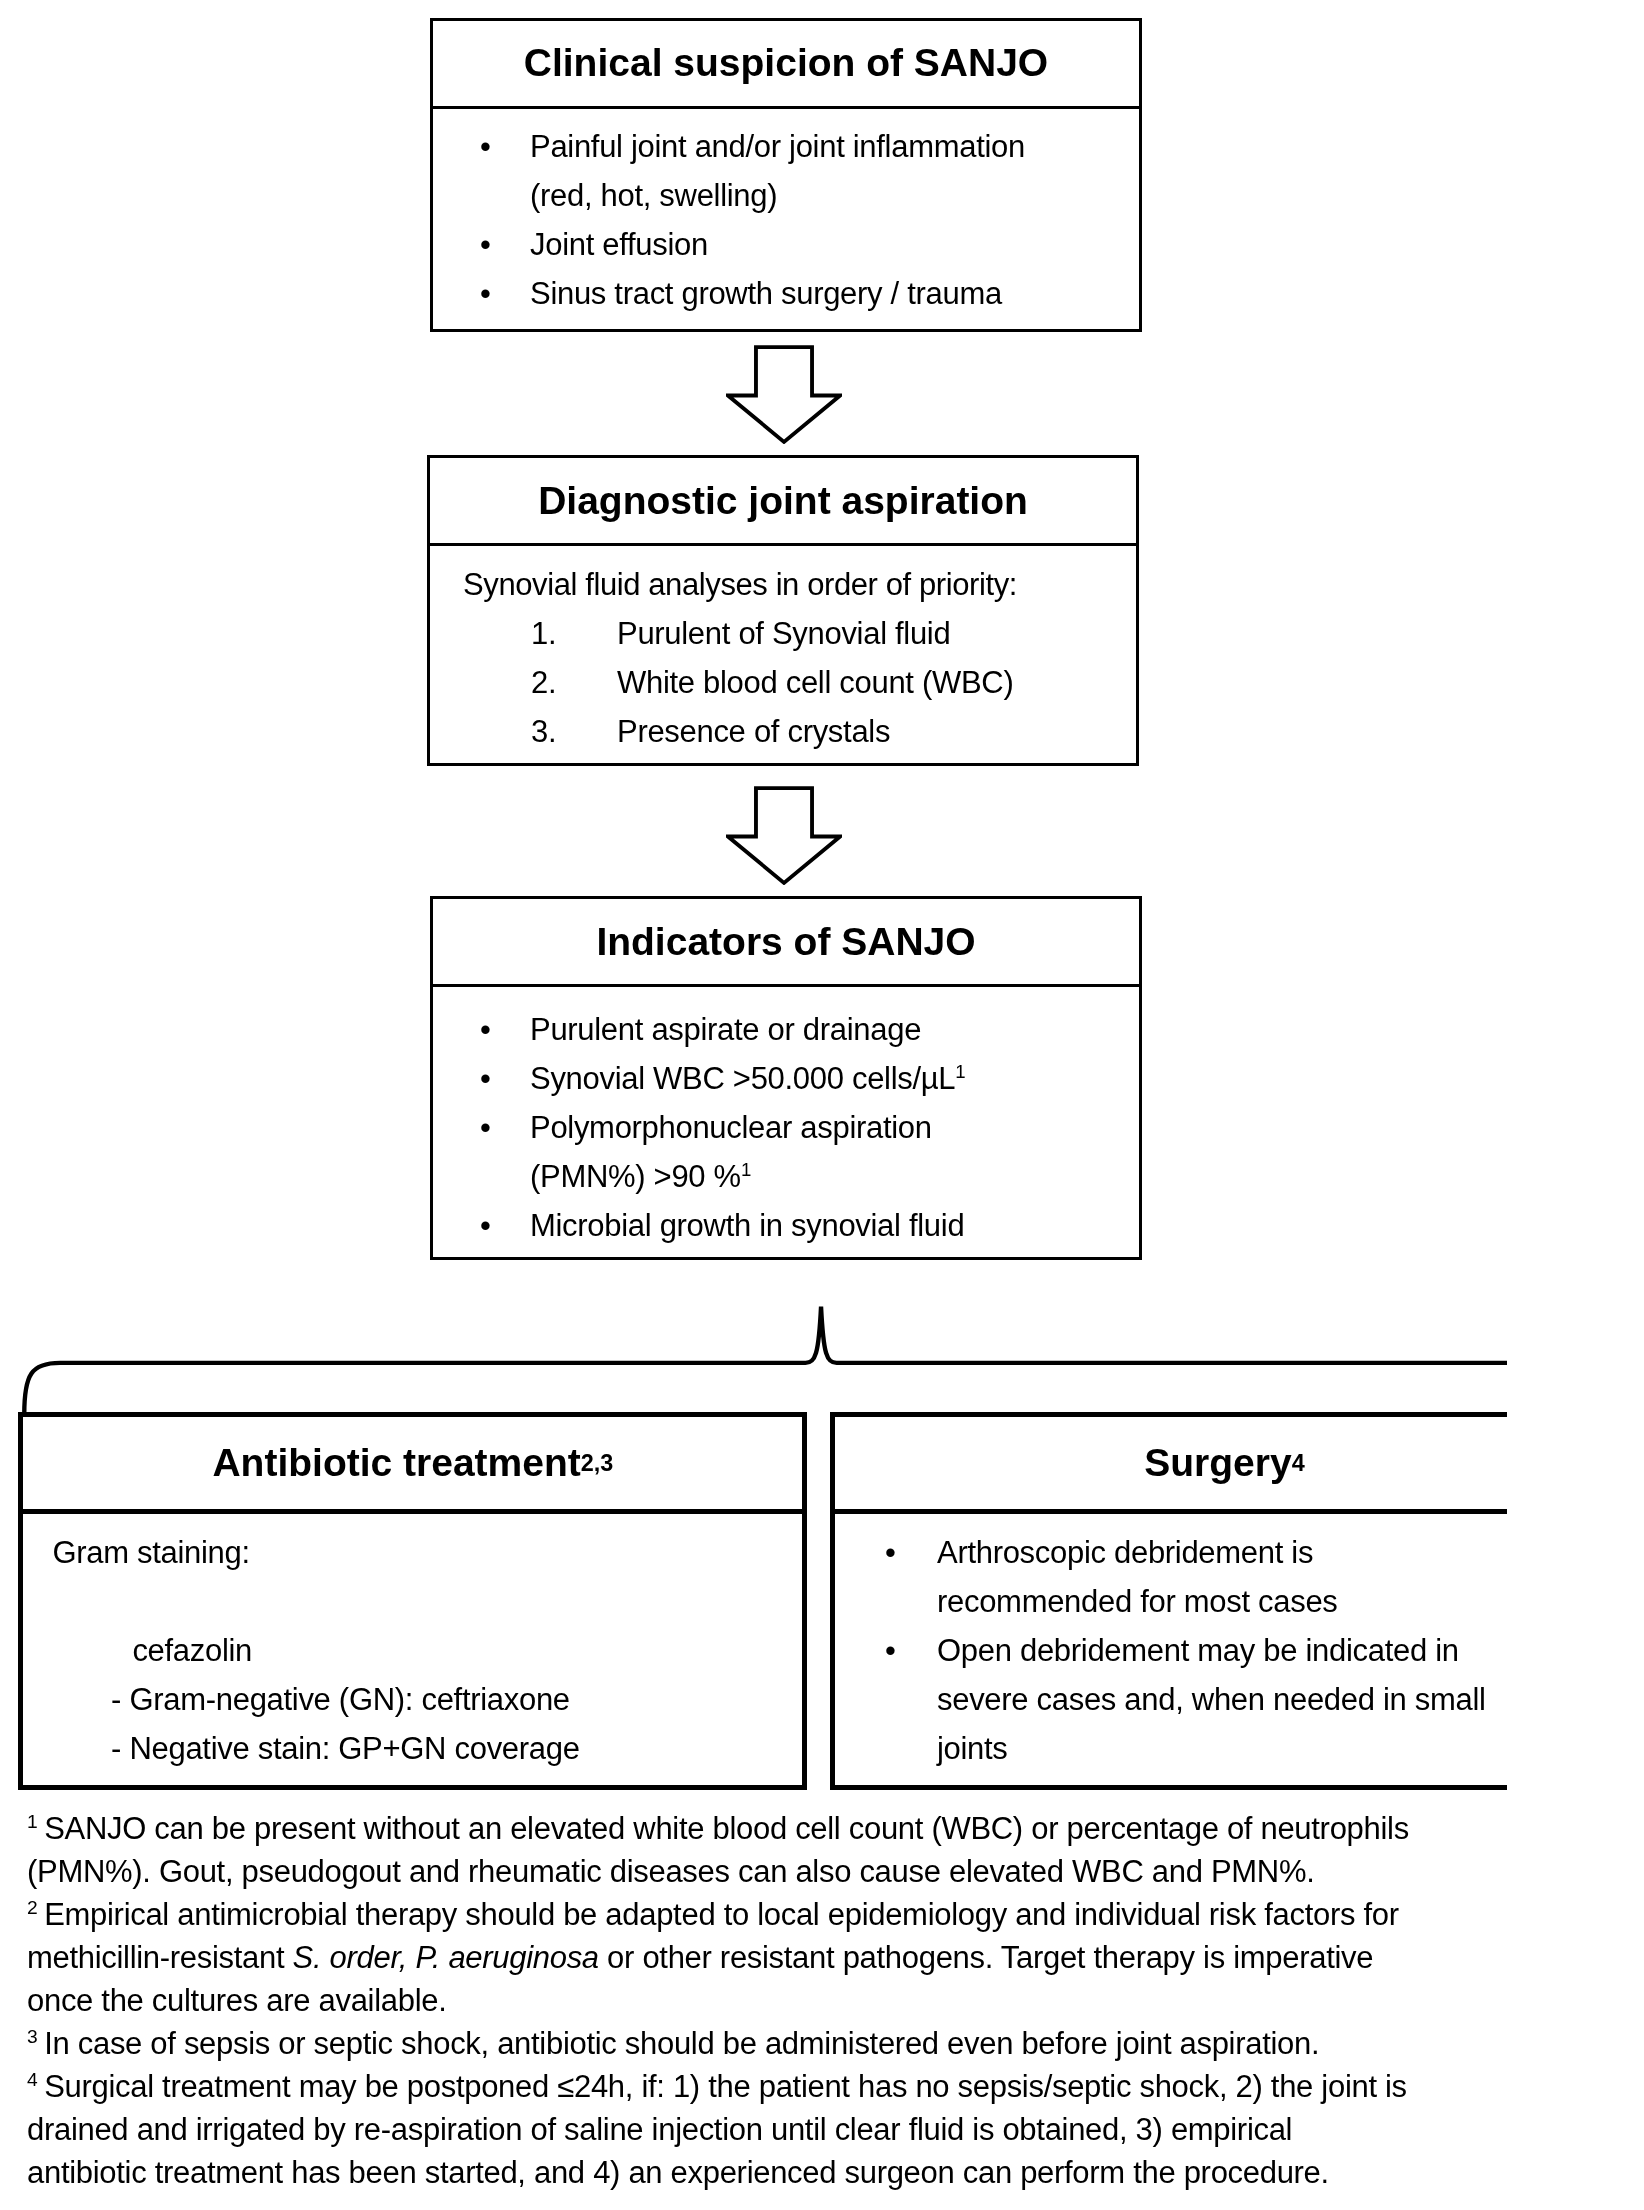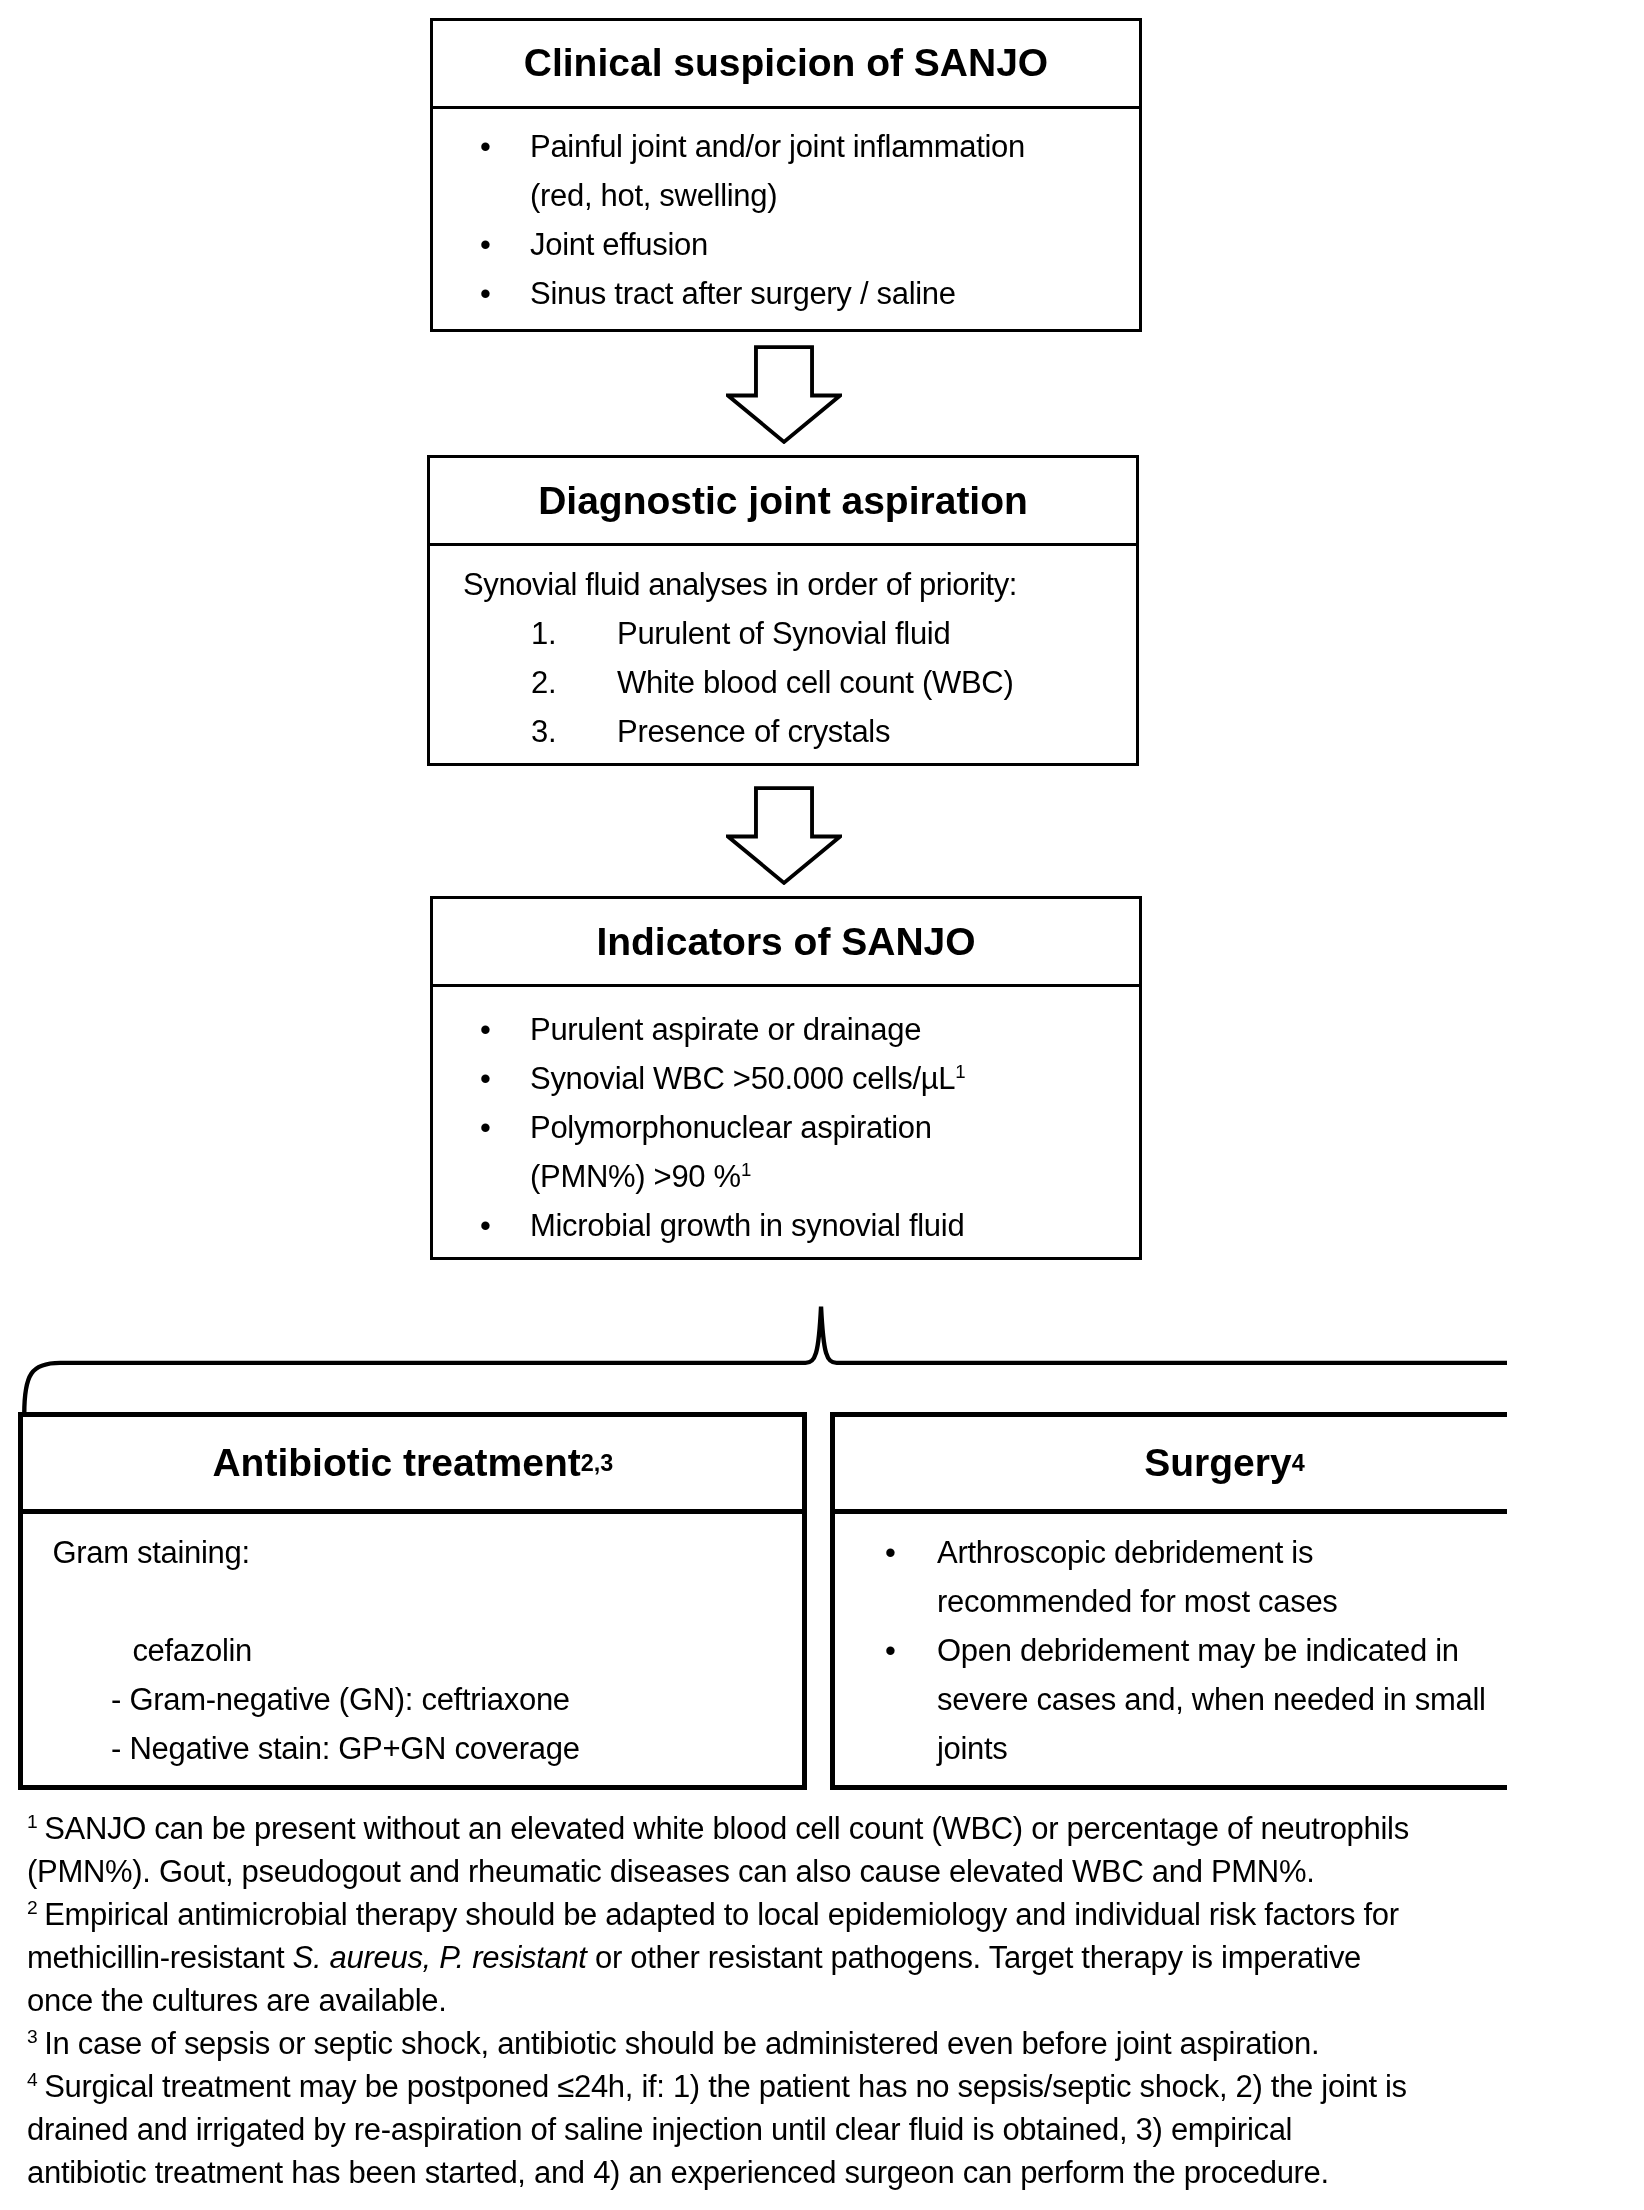--- a/index.html
+++ b/index.html
@@ -39,21 +39,21 @@
 <body>
 
 <div class="canvas">
 
   <section class="fbox" style="left:430px; top:17.5px; width:712px; height:314px;">
     <div class="hd">Clinical suspicion of SANJO</div>
     <div class="bd">
       <div>
           <div class="bullet-item"><span>Painful joint and/or joint inflammation</span><br><span>(red, hot, swelling)</span></div>
           <div class="bullet-item"><span>Joint effusion</span></div>
-          <div class="bullet-item"><span>Sinus tract after surgery / saline</span></div>
+          <div class="bullet-item"><span>Sinus tract growth surgery / trauma</span></div>
         </div>
     </div>
   </section>
 
   <svg class="arrow" style="left:726px; top:345px;" width="116" height="99" viewBox="0 0 120 102">
     <polygon points="31,2 89,2 89,52 118,52 60,100 2,52 31,52" fill="#ffffff" stroke="#000000" stroke-width="4"></polygon>
   </svg>
 
   <section class="fbox" style="left:427px; top:455px; width:712px; height:311px;">
     <div class="hd">Diagnostic joint aspiration</div>
@@ -110,19 +110,19 @@
     <div class="bd">
       <div>
           <div class="bullet-item wide"><span>Arthroscopic debridement is</span><br><span>recommended for most cases</span></div>
           <div class="bullet-item wide"><span>Open debridement may be indicated in</span><br><span>severe cases and, when needed in small</span><br><span>joints</span></div>
         </div>
     </div>
   </section>
 
   <div class="footnotes">
       <div class="footnote"><sup>1</sup><span>SANJO can be present without an elevated white blood cell count (WBC) or percentage of neutrophils</span><br><span>(PMN%). Gout, pseudogout and rheumatic diseases can also cause elevated WBC and PMN%.</span></div>
-      <div class="footnote"><sup>2</sup><span>Empirical antimicrobial therapy should be adapted to local epidemiology and individual risk factors for</span><br><span>methicillin-resistant </span><span class="it">S. aureus, P. resistant</span><span> or other resistant pathogens. Target therapy is imperative</span><br><span>once the cultures are available.</span></div>
+      <div class="footnote"><sup>2</sup><span>Empirical antimicrobial therapy should be adapted to local epidemiology and individual risk factors for</span><br><span>methicillin-resistant </span><span class="it">S. order, P. aeruginosa</span><span> or other resistant pathogens. Target therapy is imperative</span><br><span>once the cultures are available.</span></div>
       <div class="footnote"><sup>3</sup><span>In case of sepsis or septic shock, antibiotic should be administered even before joint aspiration.</span></div>
       <div class="footnote"><sup>4</sup><span>Surgical treatment may be postponed ≤24h, if: 1) the patient has no sepsis/septic shock, 2) the joint is</span><br><span>drained and irrigated by re-aspiration of saline injection until clear fluid is obtained, 3) empirical</span><br><span>antibiotic treatment has been started, and 4) an experienced surgeon can perform the procedure.</span></div>
     </div>
 
 </div>
 
 
 </body></html>

